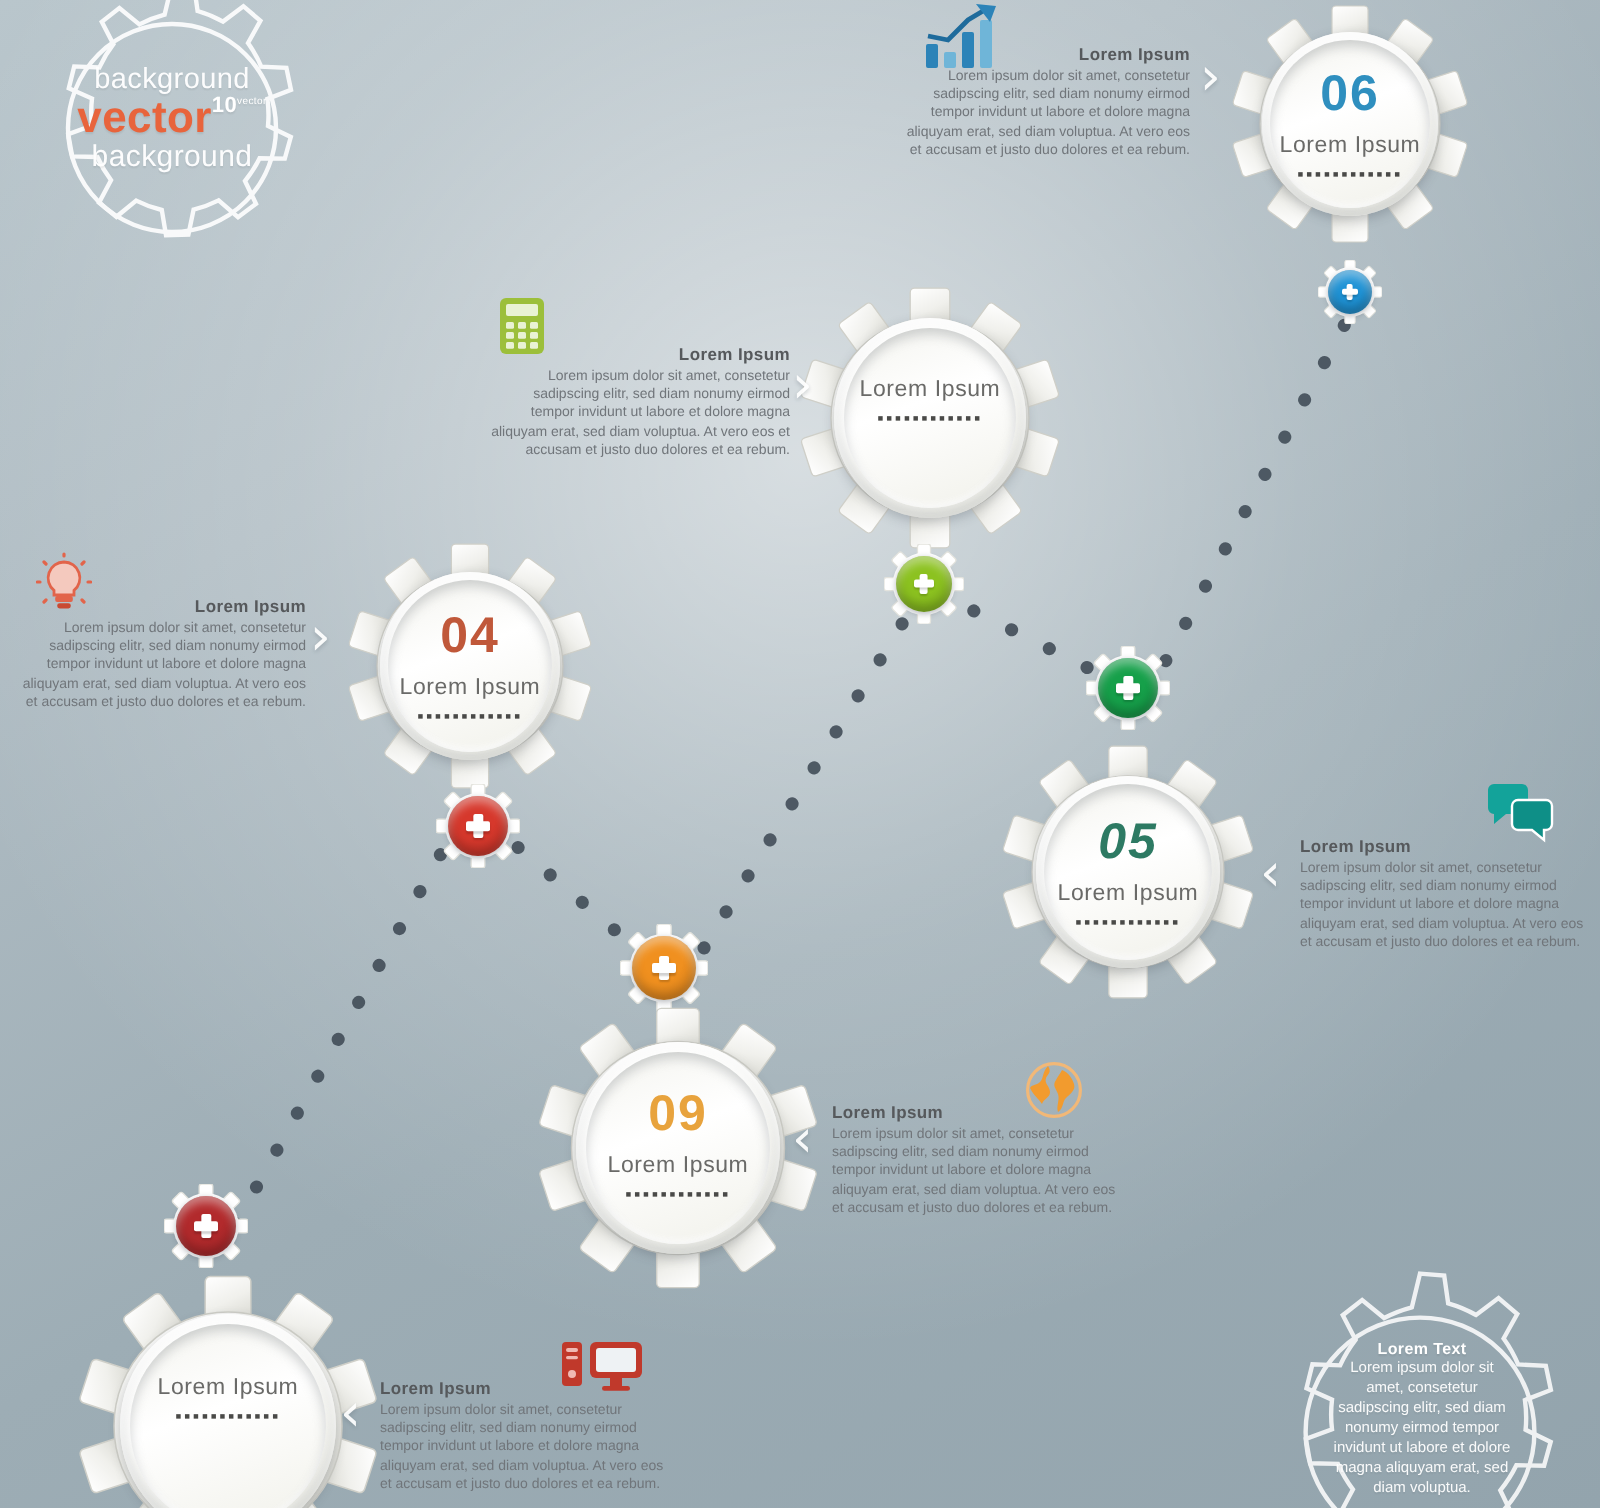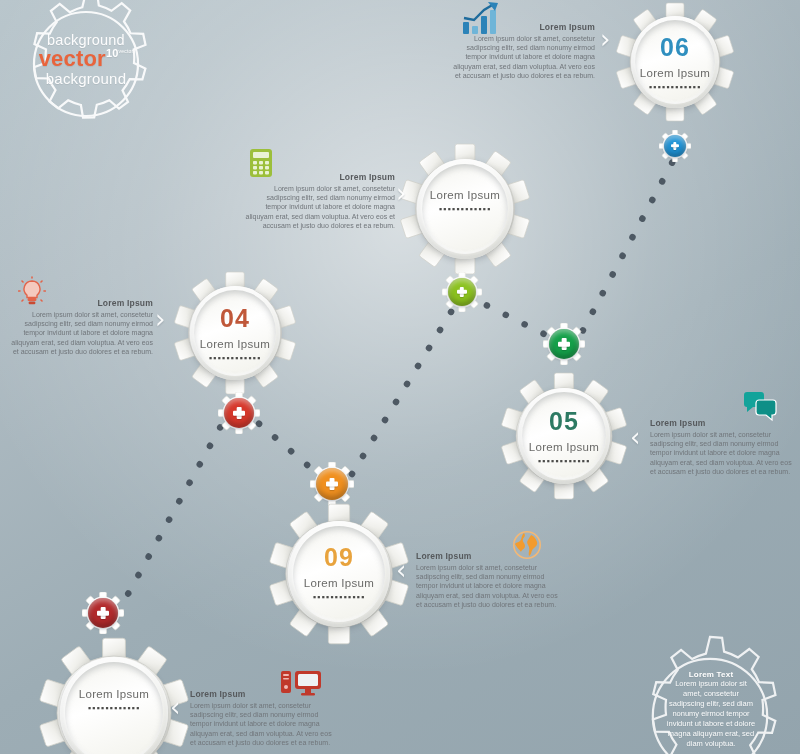--- a/index.html
+++ b/index.html
@@ -551,21 +551,21 @@
           <g transform="rotate(324)">
               <rect x="-9" y="-59" width="18" height="22" rx="2"></rect>
             </g>
         </g>
         <circle r="45" fill="url(#g6)" stroke="#cfcfc8" stroke-width="0.6"></circle>
       </g>
     </svg>
     <div class="disc" style="left:18px;top:16px;width:92px;height:96px;"></div>
     <div class="inner-ring" style="left:22px;top:20px;width:84px;height:88px;"></div>
     <div class="label" style="top:37px;">
-      <div class="num" style="color: rgb(45, 122, 99);">05</div>
+      <div class="num" style="color: rgb(45, 122, 99); font-style: italic;">05</div>
       <div class="cap">Lorem Ipsum</div>
       <div class="dashline">▪▪▪▪▪▪▪▪▪▪▪▪</div>
     </div>
   </div>
 
   <div class="info left-align" style="left:650px;top:418px;width:146px;">
     <div class="ttl">Lorem Ipsum</div>
     <div class="body">Lorem ipsum dolor sit amet, consetetur sadipscing elitr, sed diam nonumy eirmod tempor invidunt ut labore et dolore magna aliquyam erat, sed diam voluptua. At vero eos et accusam et justo duo dolores et ea rebum.</div>
   </div>
   <div class="ico" style="left:742px;top:392px;">

